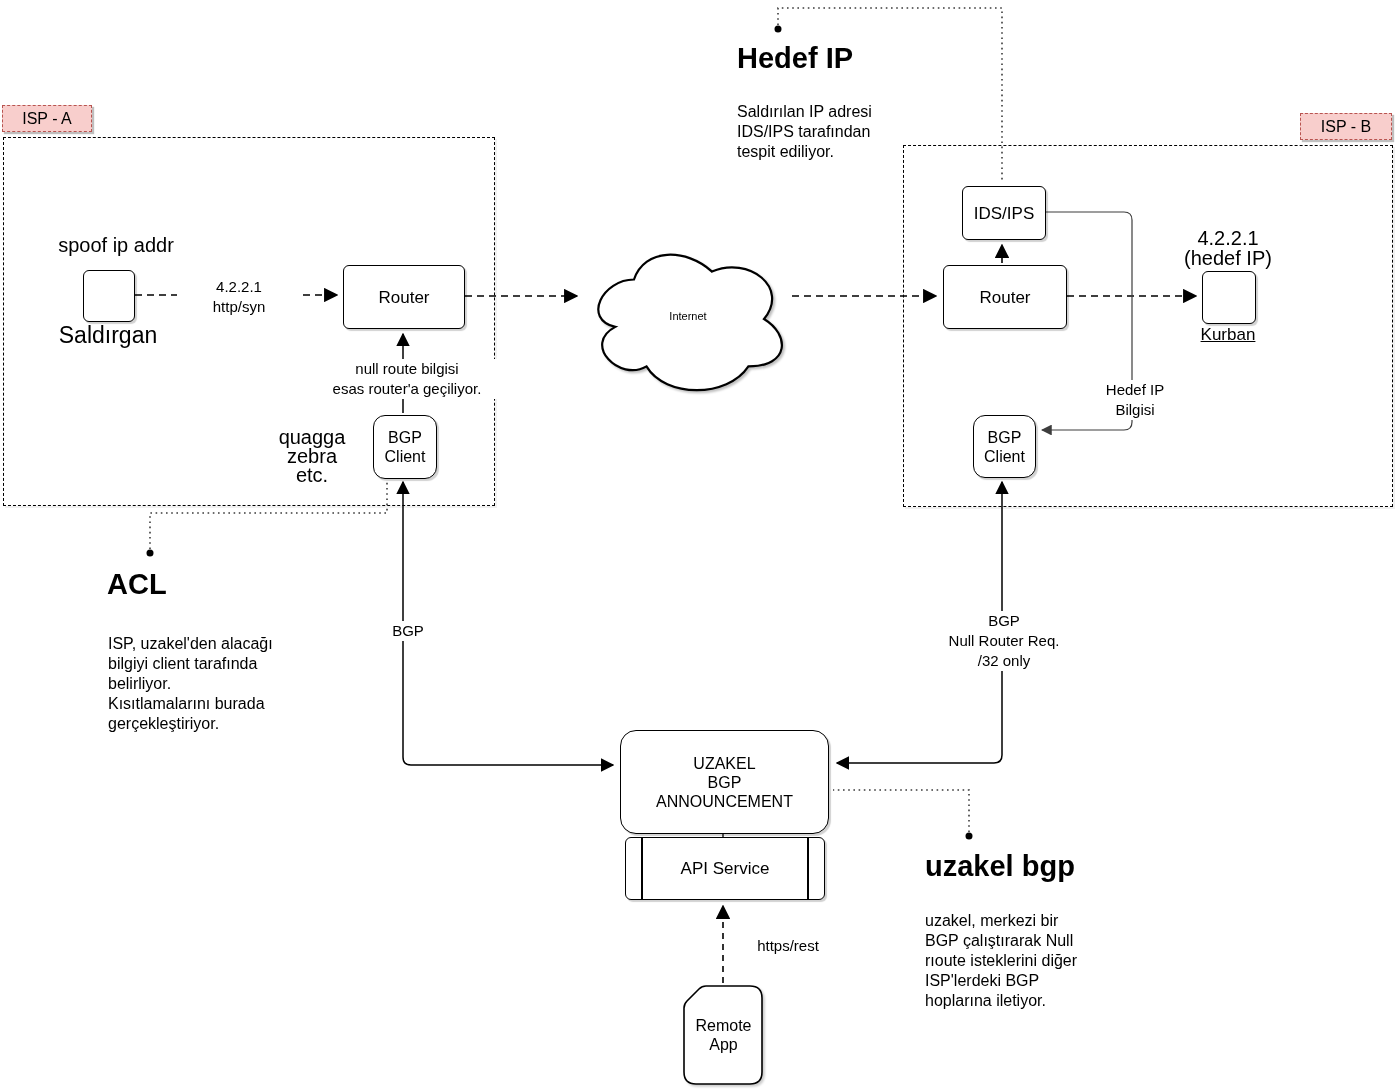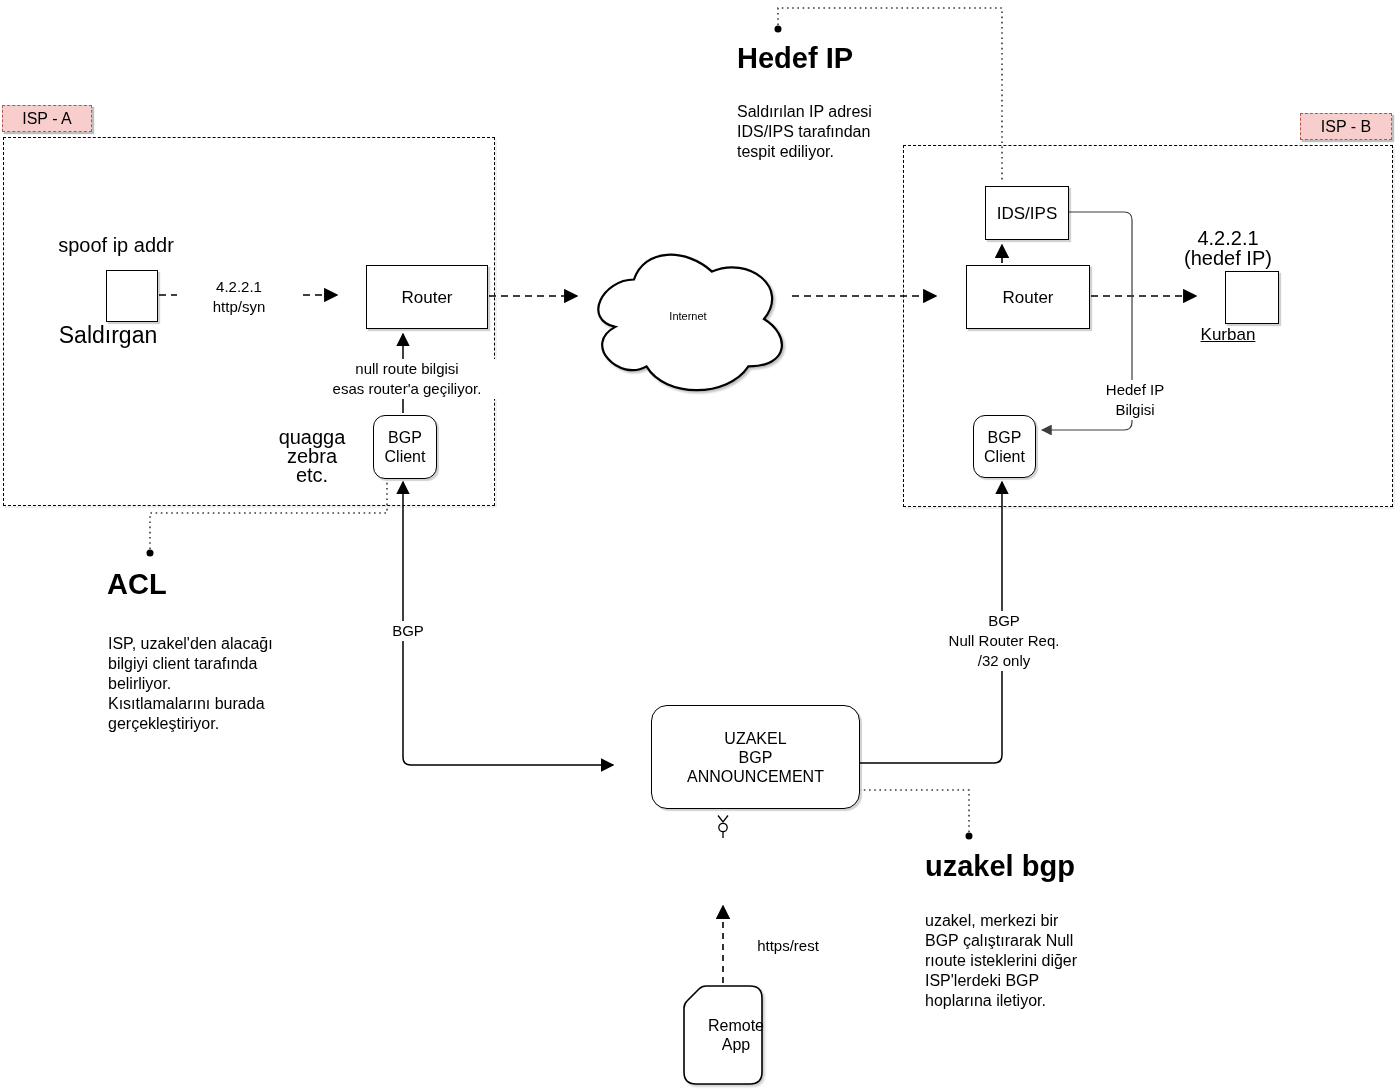--- a/index.html
+++ b/index.html
@@ -11,34 +11,34 @@
   .group-label { position:absolute; background:#f8cecc; border:1.4px dashed #b85450;
                  display:flex; align-items:center; justify-content:center;
                  font-size:16px; z-index:4; box-shadow:2px 2px 1px rgba(0,0,0,0.25); }
 
   svg.layer { position:absolute; left:0; top:0; z-index:1; }
 
   .node { position:absolute; background:#fff; border:1.6px solid #000;
           display:flex; align-items:center; justify-content:center; text-align:center;
           white-space:pre-line; box-shadow:2px 2px 1px rgba(0,0,0,0.18);
           font-size:16px; line-height:19px; z-index:2; }
-  .r10 { border-radius:0;margin-left:23px; } .r12 { border-radius:12px; } .r16 { border-radius:16px; }
+  .r10 { border-radius:6px; } .r12 { border-radius:12px; } .r16 { border-radius:16px; }
   .fs17 { font-size:17px; }
 
   .vbar { position:absolute; top:0; bottom:0; width:1.6px; background:#000; }
 
   .lbl { position:absolute; text-align:center; white-space:pre-line;
          font-size:20px; line-height:19px; z-index:3; }
   .edge-lbl { position:absolute; text-align:center; white-space:pre-line;
               background:#fff; font-size:15px; line-height:20px; z-index:3; padding:0 2px; }
   .title { position:absolute; font-weight:bold; font-size:29px; z-index:3; }
   .para { position:absolute; font-size:16px; line-height:20px; white-space:pre-line; z-index:3; }
 
   .shape-node { position:absolute; z-index:2; display:flex; align-items:center;
-                justify-content:flex-end; text-align:center; white-space:pre-line;
+                justify-content:center; text-align:center; white-space:pre-line;
                 font-size:16px; line-height:19px; }
   .shape-node > svg { position:absolute; left:0; top:0; }
   .shape-node > span { position:relative; }
 </style>
 </head>
 <body>
 
 <div class="canvas">
 
   <div class="group-box" style="left:3px; top:137px; width:490px; height:367px;"></div>
@@ -95,24 +95,29 @@
 
   <div class="node r10" style="left:83px; top:270px; width:50px; height:50px;"></div>
   <div class="node r10 fs17" style="left:343px; top:265px; width:120px; height:62px;">Router</div>
   <div class="node r12" style="left:373px; top:415px; width:62px; height:62px;">BGP
 Client</div>
   <div class="node fs17 r10" style="left:943px; top:265px; width:122px; height:62px;">Router</div>
   <div class="node r10 fs17" style="left:962px; top:186px; width:82px; height:52px;">IDS/IPS</div>
   <div class="node r10" style="left:1202px; top:271px; width:52px; height:51px;"></div>
   <div class="node r12" style="left:973px; top:415px; width:61px; height:61px;">BGP
 Client</div>
-  <div class="node r16" style="left:620px; top:705px; width:207px; height:102px;margin-left:31px;">UZAKEL
+  <div class="node r16" style="left:620px; top:730px; width:207px; height:102px;">UZAKEL
 BGP
 ANNOUNCEMENT</div>
 
+  <div class="node r10 fs17" style="left:625px; top:837px; width:198px; height:61px;">
+    <div class="vbar" style="left:15px;"></div>
+    <div class="vbar" style="right:15px;"></div>
+    <span>API Service</span>
+  </div>
 
   <div class="shape-node" style="left:683px; top:985px; width:81px; height:100px;">
     <svg width="81" height="100" viewBox="0 0 81 100" style="filter:drop-shadow(2px 2px 1px rgba(0,0,0,0.2));">
       <path d="M 23 1 L 67 1 Q 79 1 79 13 L 79 87 Q 79 99 67 99 L 13 99 Q 1 99 1 87 L 1 23
                Q 1 19 4 16 L 16 4 Q 19 1 23 1 Z" fill="#fff" stroke="#000" stroke-width="1.6"></path>
     </svg>
     <span>Remote
 App</span>
   </div>
 

